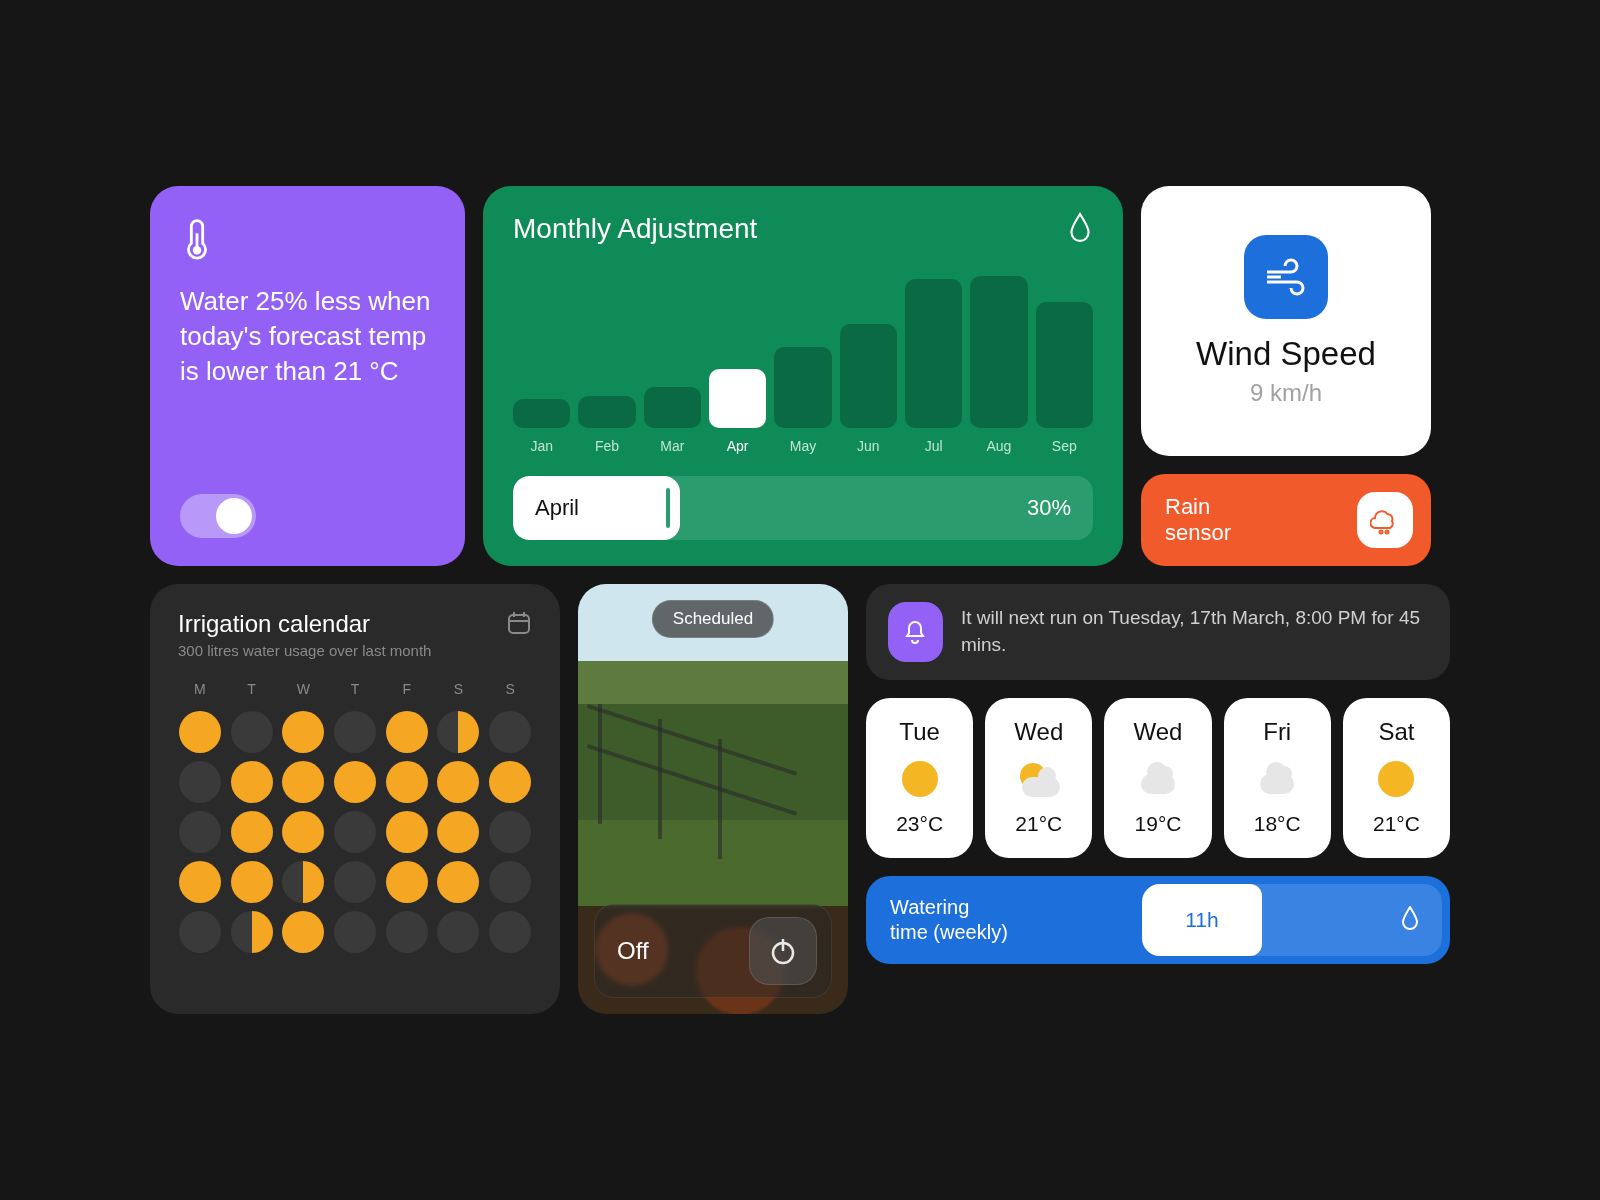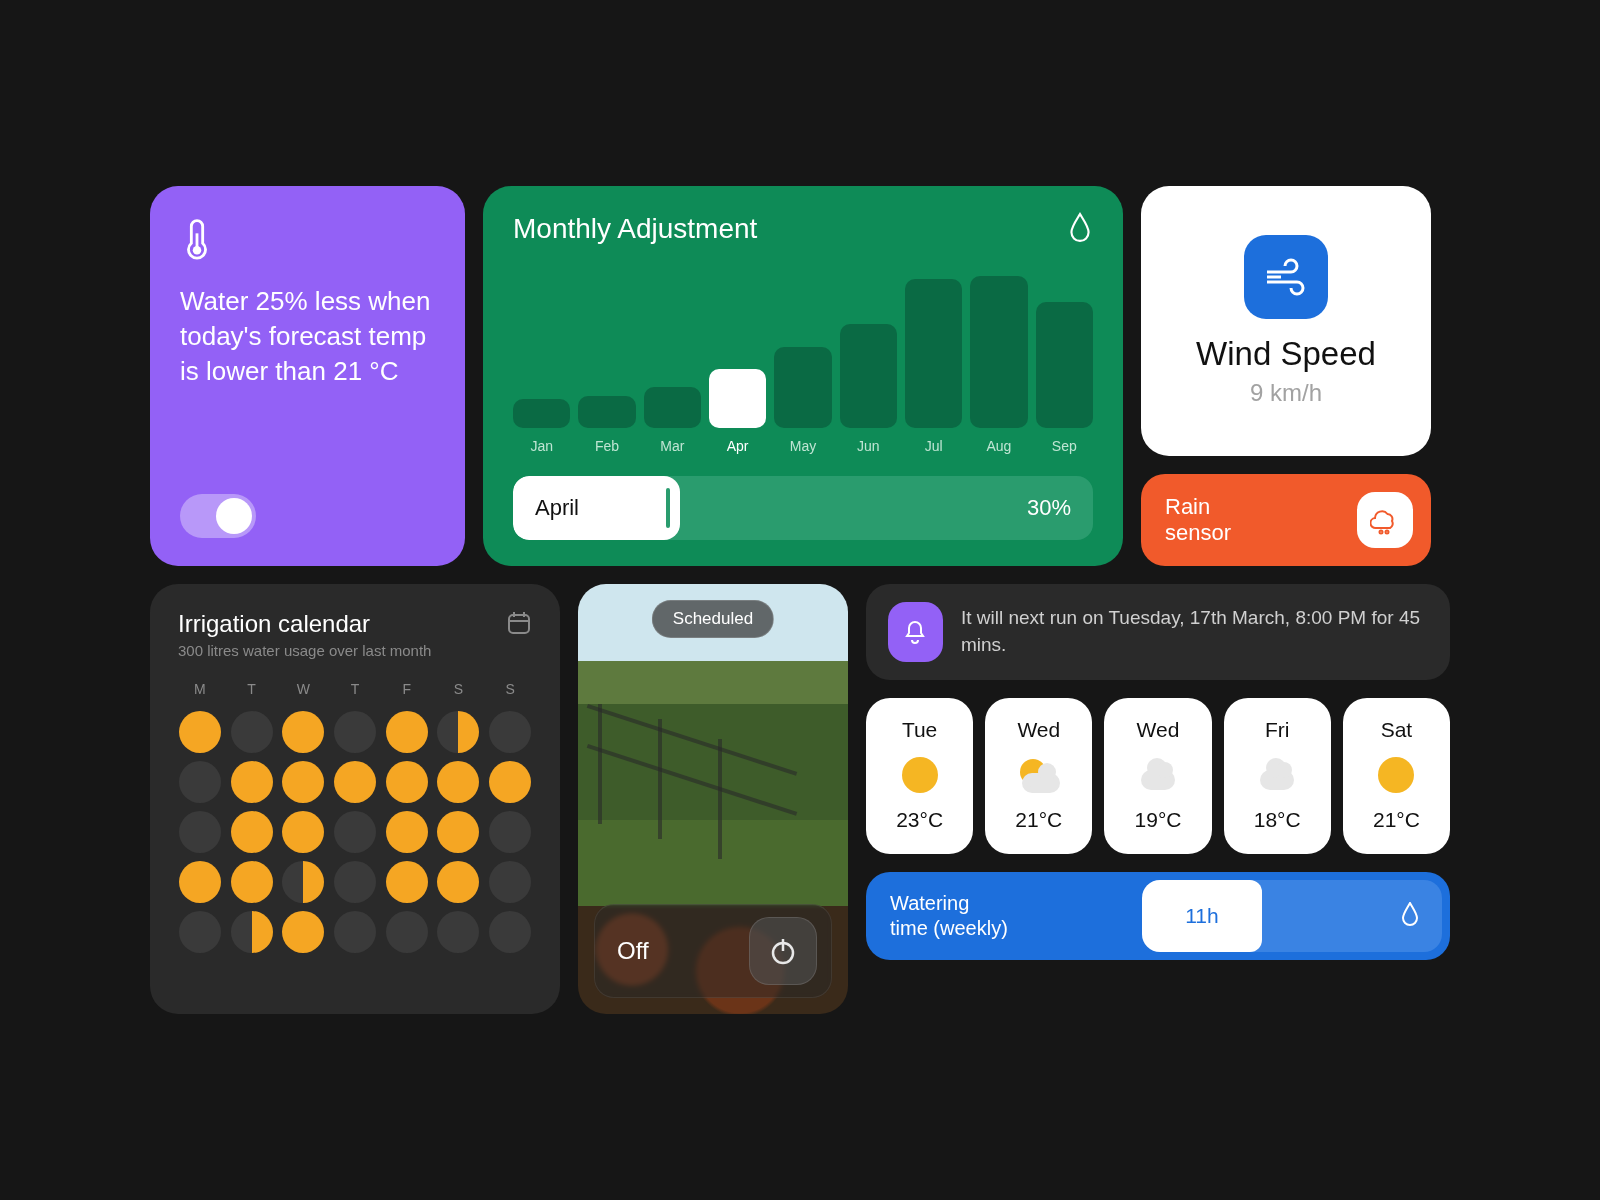--- a/index.html
+++ b/index.html
@@ -218,21 +218,21 @@
   .next-text { font-size: 19px; line-height: 1.4; }
 
   .forecast-row { display: flex; gap: 12px; }
   .fc-card {
     flex: 1;
     background: #fff;
     border-radius: 24px;
     padding: 20px 8px 22px;
     display: flex; flex-direction: column; align-items: center; gap: 12px;
   }
-  .fc-dow { font-size: 21px; color: #111; }
+  .fc-dow { font-size: 24px; color: #111; }
   .fc-icon { width: 42px; height: 42px; display:flex; align-items:center; justify-content:center; }
   .fc-temp { font-size: 21px; color: #111; }
   .sun { width: 36px; height: 36px; border-radius: 50%; background: #f5b623; }
   .partly { position: relative; width: 42px; height: 36px; }
   .partly .psun { position:absolute; left:2px; top:2px; width:26px; height:26px; border-radius:50%; background:#f5b623; }
   .partly .pcloud { position:absolute; right:0; bottom:0; width:30px; height:20px; border-radius:12px; background:#e6e6e6; box-shadow:-8px 0 0 0 #e6e6e6; }
   .partly .pcloud::before{ content:""; position:absolute; top:-10px; left:8px; width:18px;height:18px;border-radius:50%;background:#e6e6e6;}
   .cloud { position: relative; width: 42px; height: 30px; }
   .cloud .c { position:absolute; bottom:0; left:4px; width:34px; height:20px; border-radius:12px; background:#e6e6e6;}
   .cloud .c::before{content:"";position:absolute;top:-12px;left:6px;width:20px;height:20px;border-radius:50%;background:#e6e6e6;}

